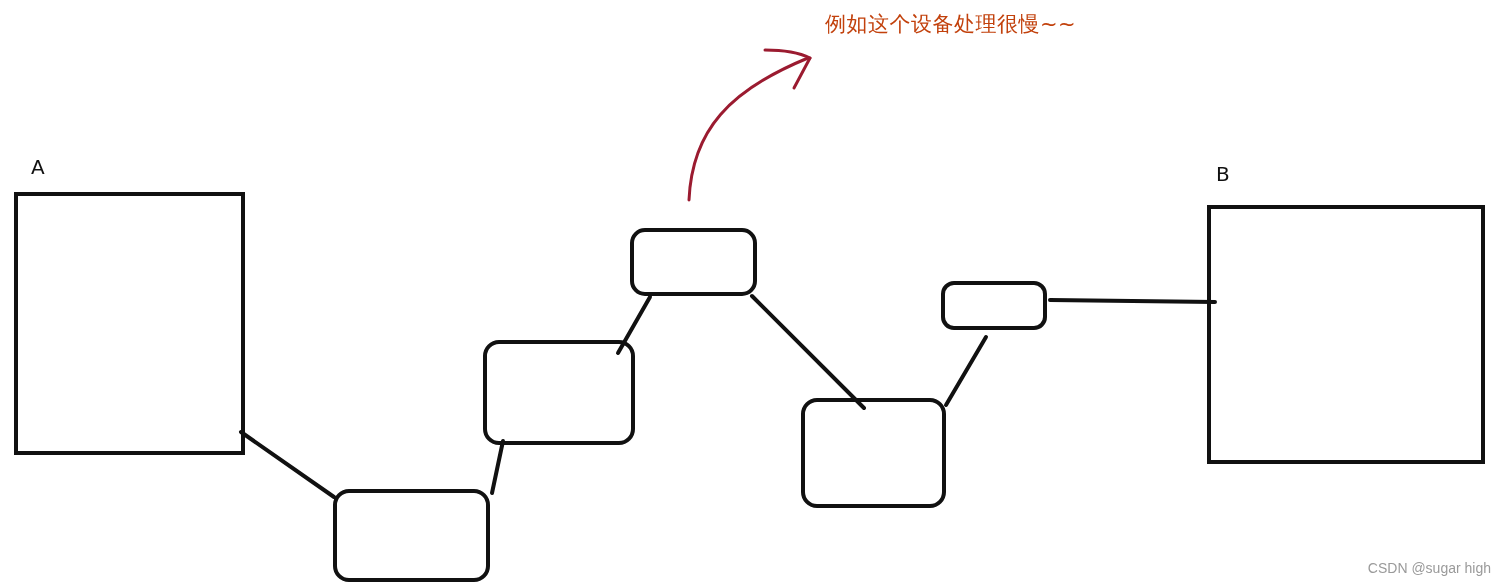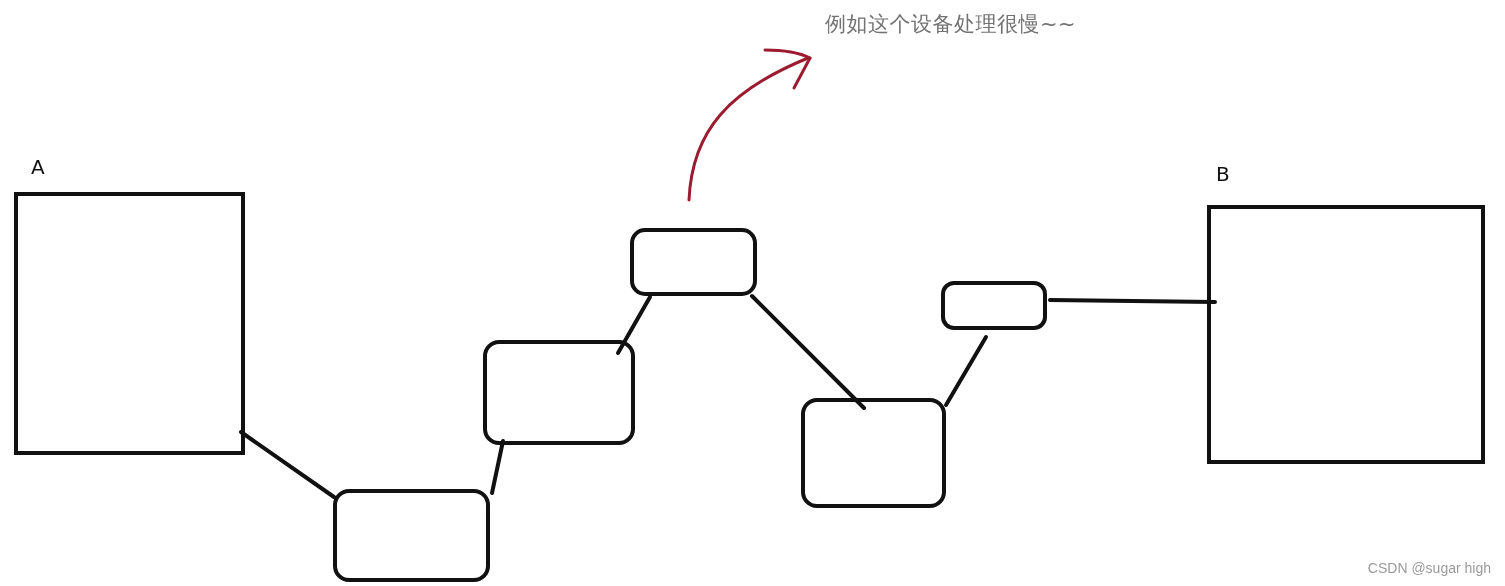--- a/index.html
+++ b/index.html
@@ -36,15 +36,15 @@
   <g stroke="#9b1b30" stroke-width="3" stroke-linecap="round" fill="none">
     <path d="M 689 200 C 692 130, 730 90, 808 58"></path>
     <path d="M 765 50 C 785 50, 800 53, 810 58"></path>
     <path d="M 810 58 L 794 88"></path>
   </g>
 </svg>
 
 <div class="label" style="left:31px; top:155px;">A</div>
 <div class="label" style="left:1216px; top:162px;">B</div>
 
-<div class="annotation" style="left:825px; top:10px; color:#737373;">例如这个设备处理很慢~~</div>
+<div class="annotation" style="left:825px; top:10px; color:#c2410c;">例如这个设备处理很慢~~</div>
 
 <div class="watermark">CSDN @sugar high</div>
 
 </body></html>

